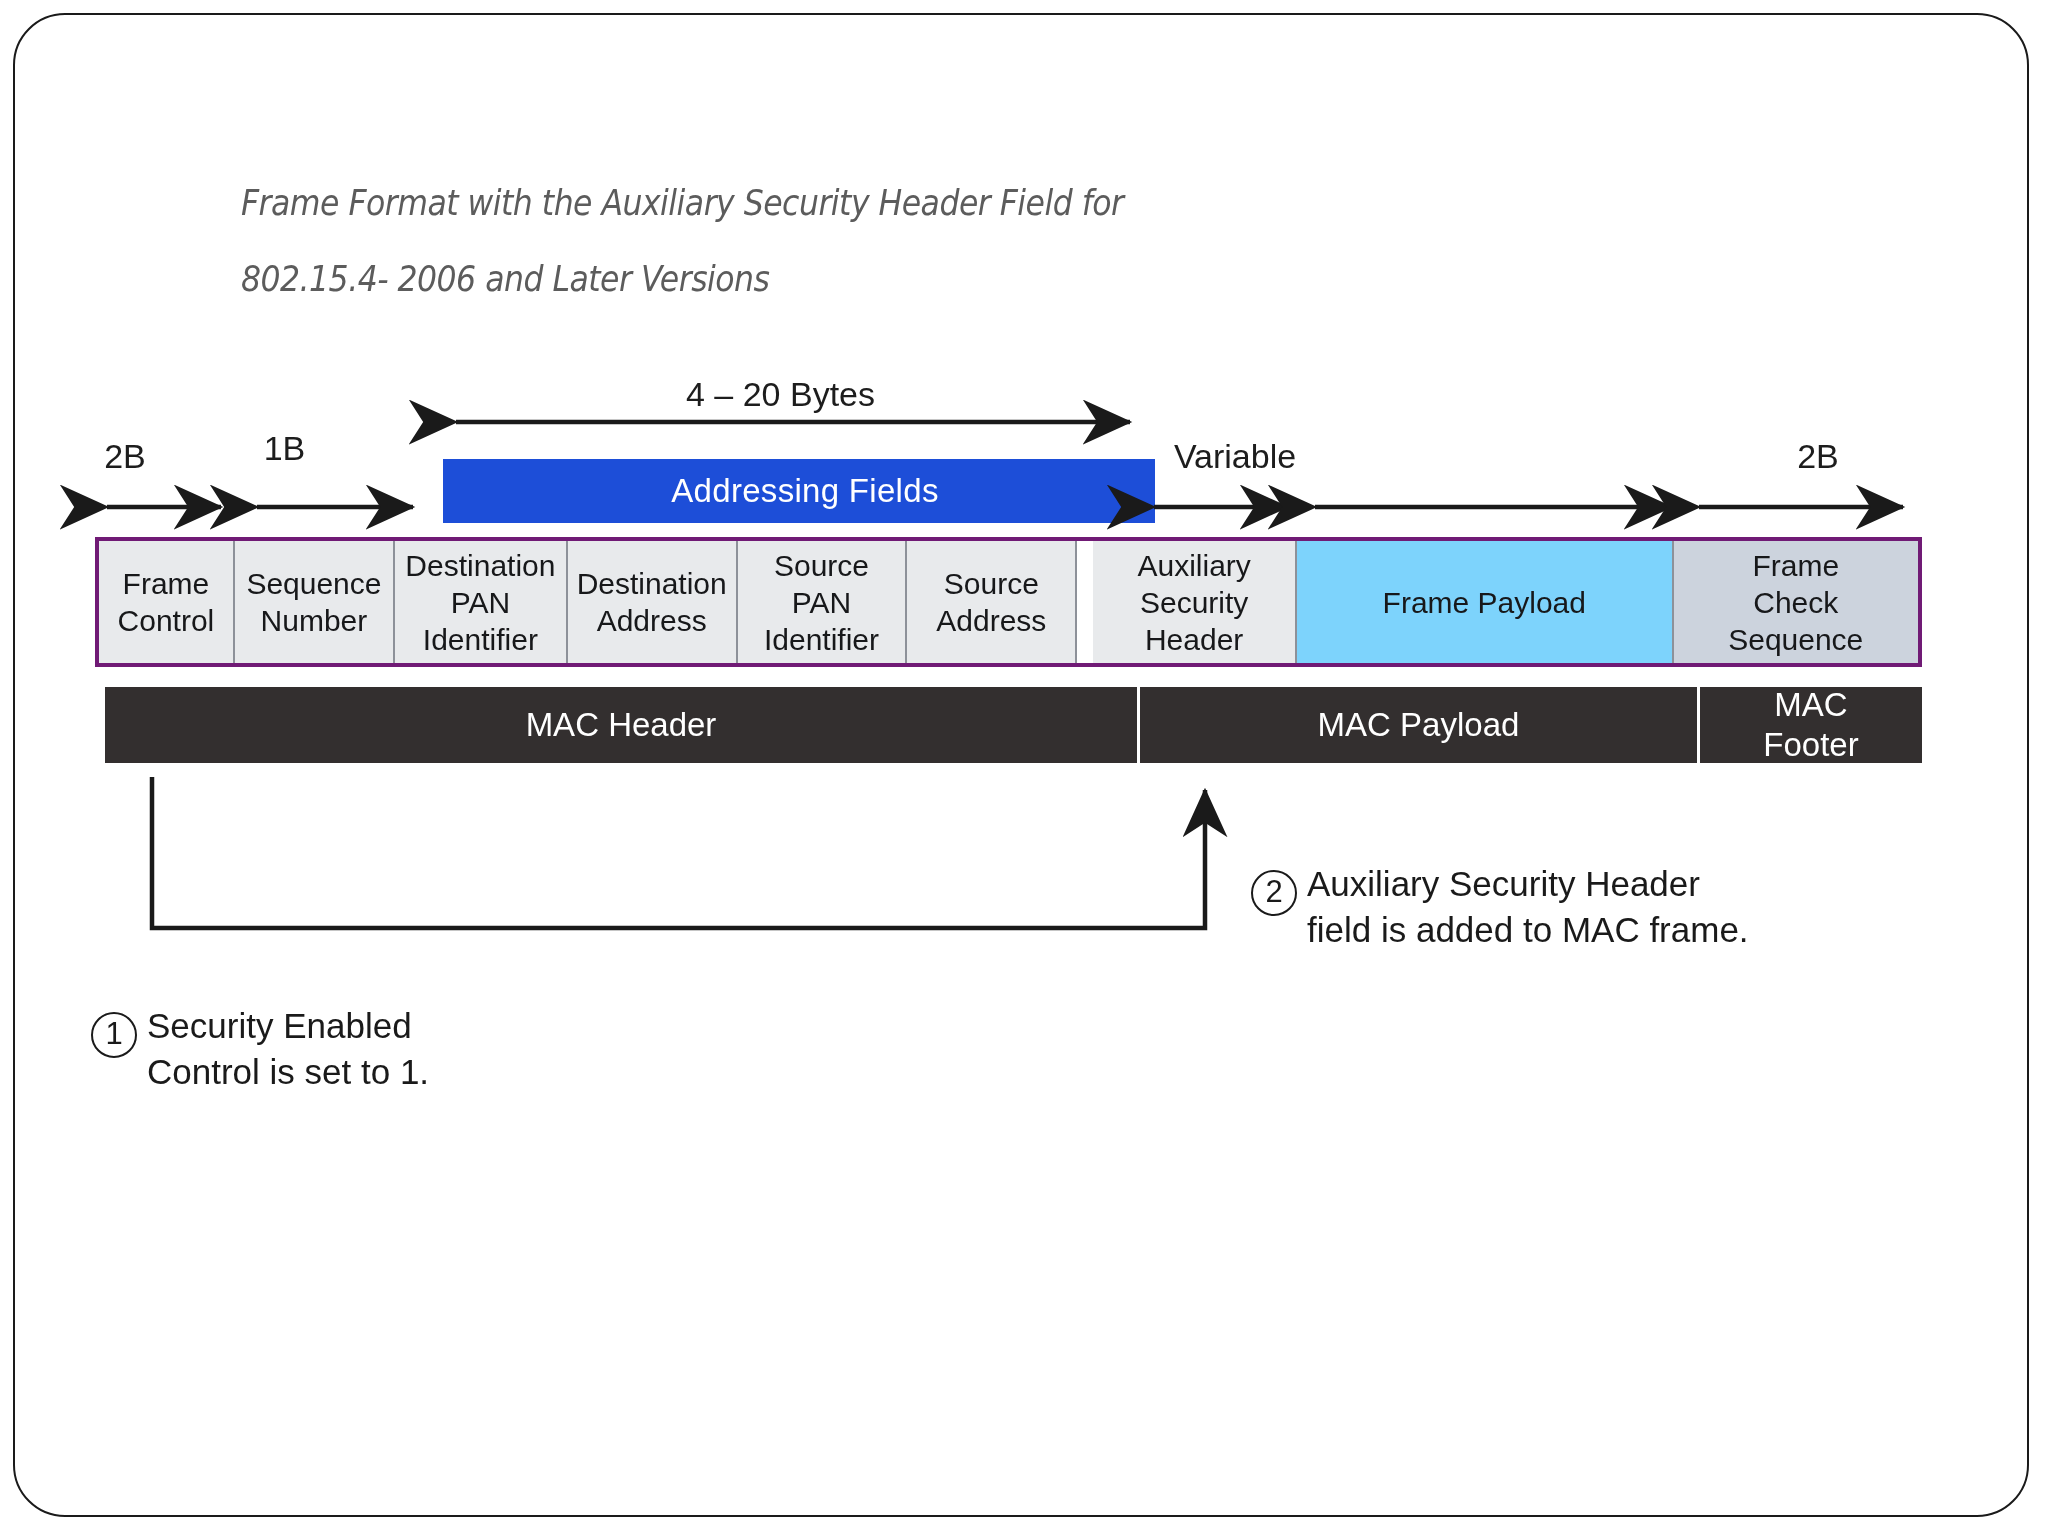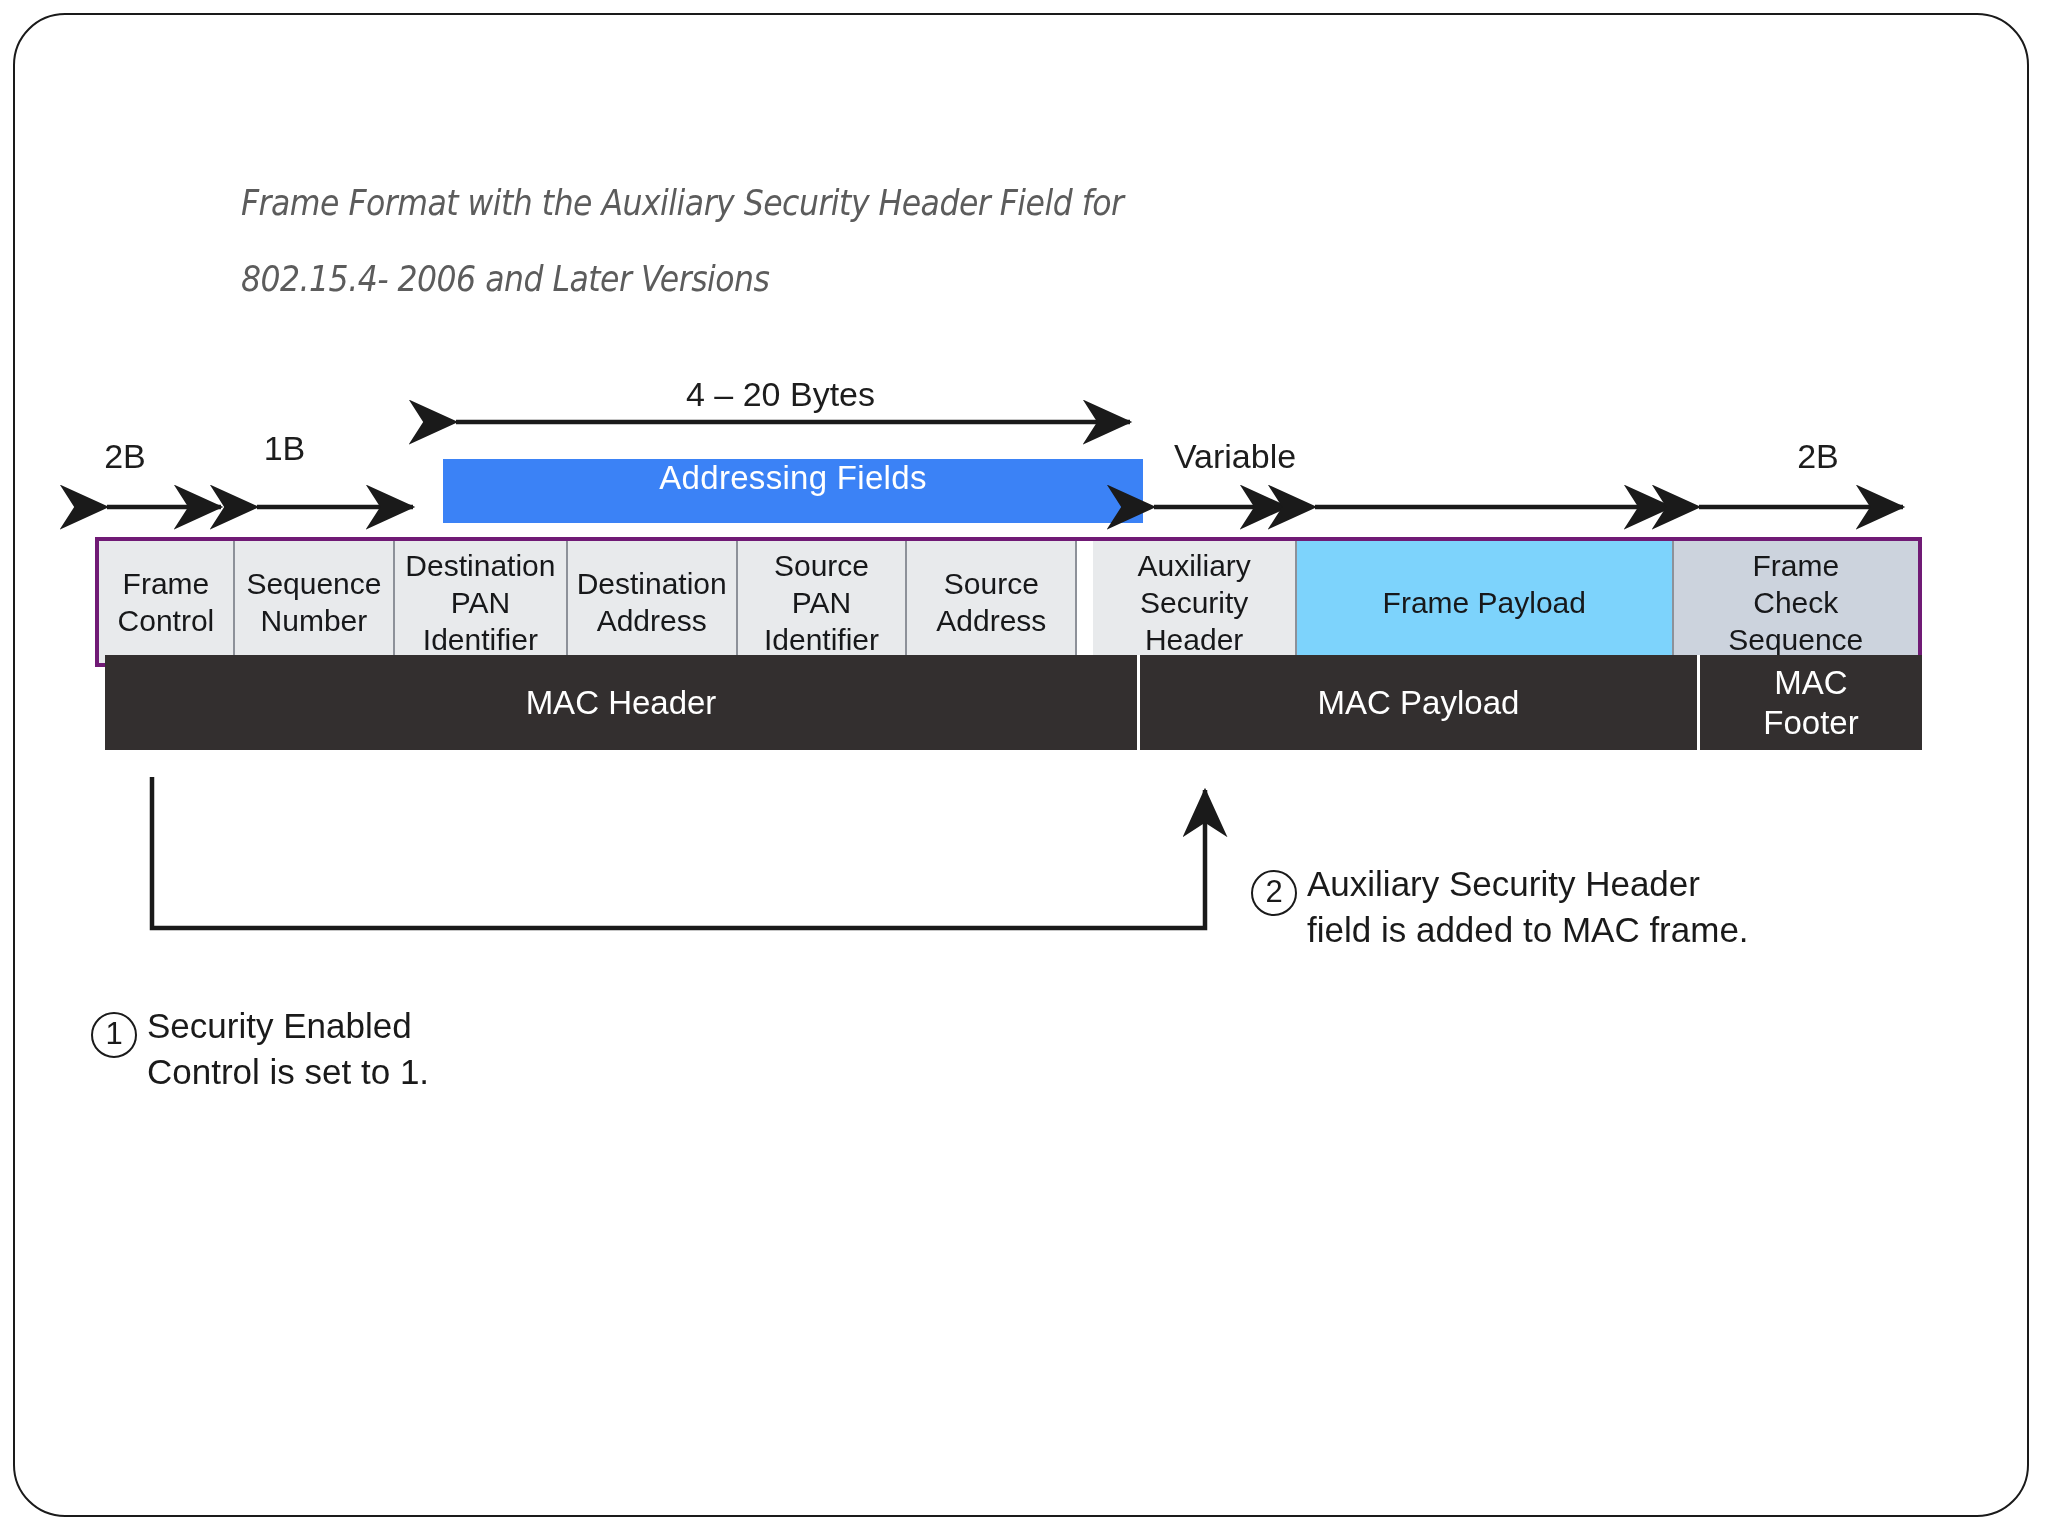--- a/index.html
+++ b/index.html
@@ -32,23 +32,23 @@
 
   
   .szlabel{
     position:absolute;text-align:center;
     font-size:34px;color:#1d1d1d;white-space:nowrap;
     font-family:"Liberation Sans", sans-serif;
   }
 
   
   .addr-bar{
-    position:absolute;background:#3b82f6;color:#fff;
-    display:flex;justify-content:center;
-    font-size:33px;letter-spacing:.3px;
+    position:absolute;background:#1d4ed8;color:#fff;
+    display:flex;align-items:center;justify-content:center;
+    font-size:33px;letter-spacing:.3px;padding-left:12px;
   }
 
   
   .fields-row{
     position:absolute;display:flex;
     border:4px solid #701a75;box-sizing:border-box;
   }
   .cell{
     display:flex;align-items:center;justify-content:center;
     text-align:center;box-sizing:border-box;
@@ -131,21 +131,21 @@
         <span>Auxiliary<br>Security<br>Header</span>
       </div>
       <div class="cell payload" style="width:388px;">
         <span>Frame Payload</span>
       </div>
       <div class="cell fcs" style="width:252px;">
         <span>Frame<br>Check<br>Sequence</span>
       </div>
     </div>
 
-    <div class="mac-row" style="left:90px;top:640px;width:1817px;height:95px;border-radius:30px;">
+    <div class="mac-row" style="left:90px;top:672px;width:1817px;height:76px;border-radius:30px;">
       <div class="macbar" style="width:1035px;">
         <span>MAC Header</span>
       </div>
       <div class="macbar" style="width:560px;">
         <span>MAC Payload</span>
       </div>
       <div class="macbar" style="width:222px;">
         <span>MAC<br>Footer</span>
       </div>
     </div>

